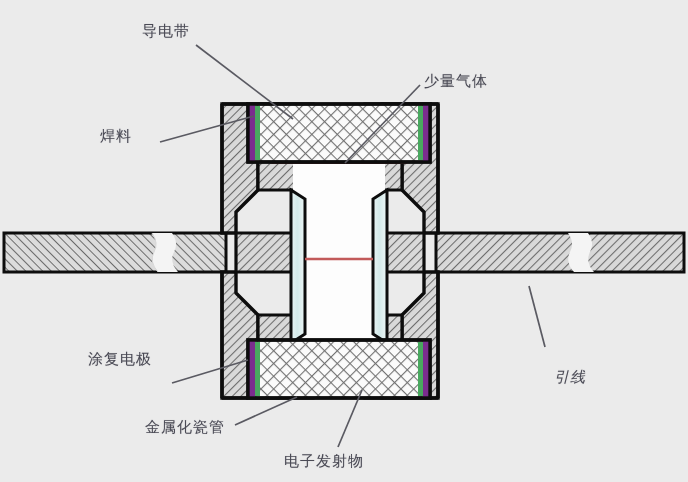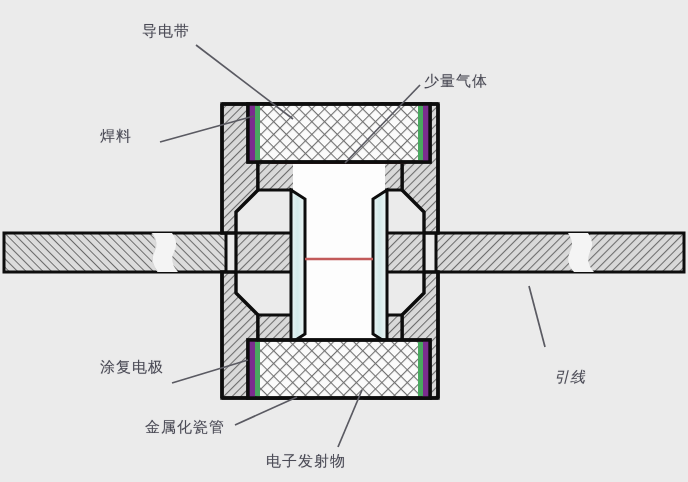--- a/index.html
+++ b/index.html
@@ -189,18 +189,18 @@
       <line x1="172" y1="383" x2="248" y2="360"></line>
       <line x1="235" y1="425" x2="297" y2="397"></line>
       <line x1="338" y1="447" x2="362" y2="390"></line>
       <line x1="545" y1="347" x2="529" y2="286"></line>
     </g>
   </svg>
 
   <div class="lbl" style="left:142px; top:22px;">导电带</div>
   <div class="lbl" style="left:424px; top:62px;margin-top:10px;">少量气体</div>
   <div class="lbl" style="left:100px; top:127px;">焊料</div>
-  <div class="lbl" style="left:88px;  top:358px;margin-left:12px;">涂复电极</div>
+  <div class="lbl" style="left:88px;  top:350px;">涂复电极</div>
   <div class="lbl" style="left:145px; top:418px;">金属化瓷管</div>
-  <div class="lbl" style="left:266px; top:452px;">电子发射物</div>
+  <div class="lbl" style="left:284px; top:452px;">电子发射物</div>
   <div class="lbl" style="left:554px; top:368px;font-style:italic;">引线</div>
 
 </div>
 
 </body></html>

